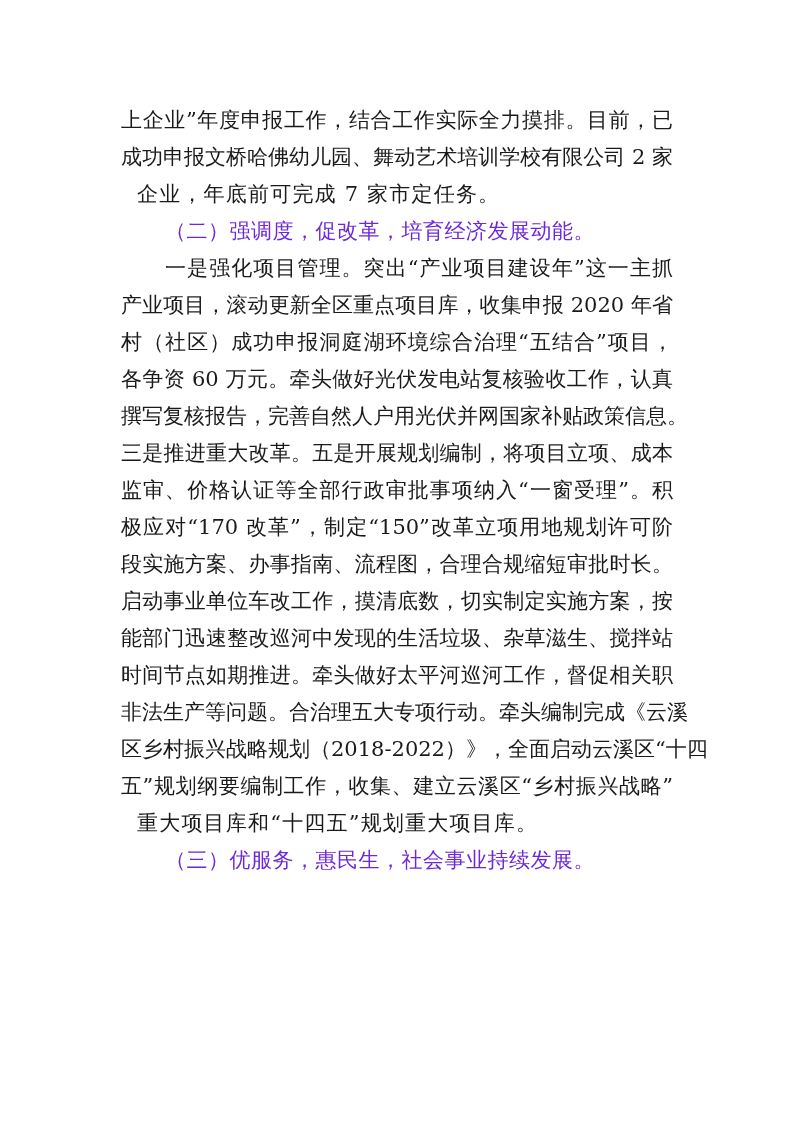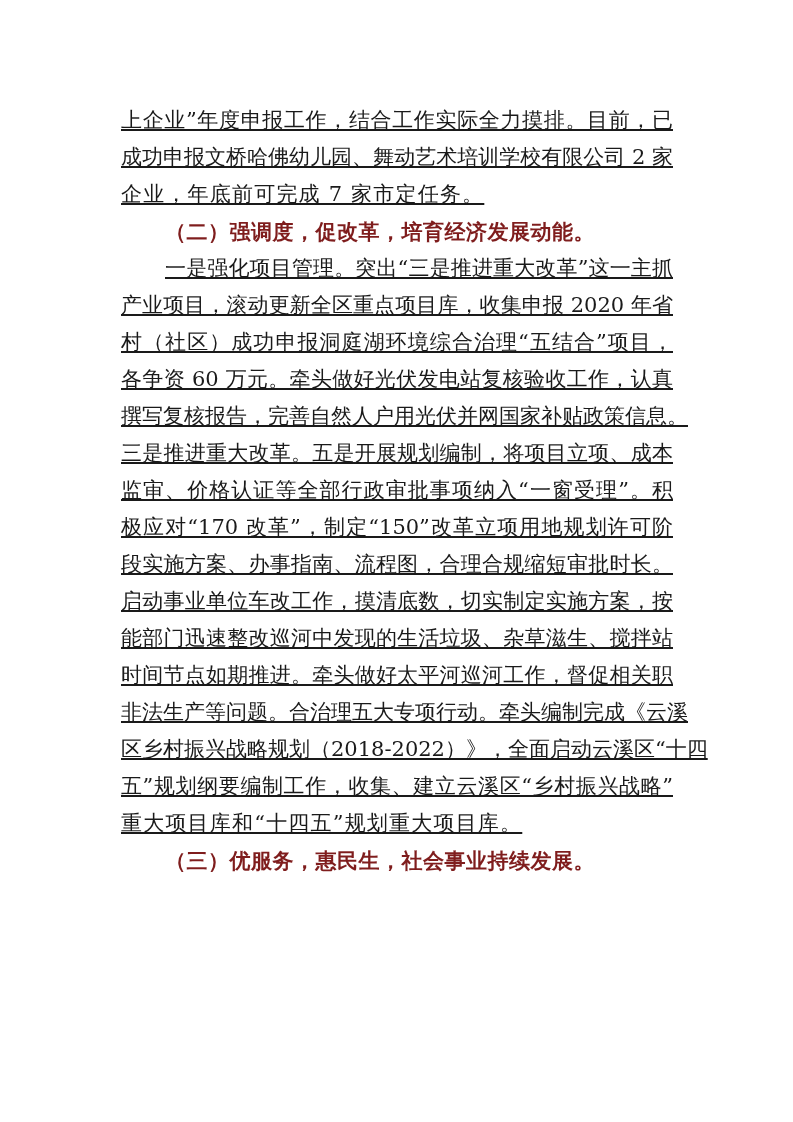--- a/index.html
+++ b/index.html
@@ -1,36 +1,36 @@
 <!DOCTYPE html>
 <html><head>
 <meta charset="utf-8">
 <style>
   html, body { margin:0; padding:0; background:#ffffff; }
   body { width:793px; height:1122px; position:relative; overflow:hidden;
          font-family:"DejaVu Serif","Liberation Serif",serif; color:#1a1a1a; }
   .page { position:absolute; left:121px; top:102px; width:552px; }
   .line { height:37px; line-height:37px; font-size:21px; white-space:nowrap;
-          text-align:justify; text-align-last:justify; letter-spacing:0px;text-decoration:underline; }
-  .line.last { text-align-last:left; letter-spacing:1.2px; }
+          text-align:justify; text-align-last:justify; letter-spacing:0px; }
+  .line.last { text-align-last:left; letter-spacing:1.2px;margin-left:16px; }
   .line.indent { padding-left:44px; }
-  .heading { height:37px; line-height:37px; font-size:21px; font-weight:bold;
-             padding-left:44px; white-space:nowrap; color:#7f1d1d; letter-spacing:0.5px; }
+  .heading { height:37px; line-height:37px; font-size:21px; font-weight:normal;
+             padding-left:44px; white-space:nowrap; color:#6d28d9; letter-spacing:0.5px; }
 </style>
 </head>
 <body>
 
 <div class="page">
   <div class="line">上企业”年度申报工作，结合工作实际全力摸排。目前，已</div>
   <div class="line">成功申报文桥哈佛幼儿园、舞动艺术培训学校有限公司 2 家</div>
   <div class="line last">企业，年底前可完成 7 家市定任务。</div>
 
   <div class="heading">（二）强调度，促改革，培育经济发展动能。</div>
 
-  <div class="line indent">一是强化项目管理。突出“三是推进重大改革”这一主抓</div>
+  <div class="line indent">一是强化项目管理。突出“产业项目建设年”这一主抓</div>
   <div class="line">产业项目，滚动更新全区重点项目库，收集申报 2020 年省</div>
   <div class="line">村（社区）成功申报洞庭湖环境综合治理“五结合”项目，</div>
   <div class="line">各争资 60 万元。牵头做好光伏发电站复核验收工作，认真</div>
   <div class="line">撰写复核报告，完善自然人户用光伏并网国家补贴政策信息。</div>
   <div class="line">三是推进重大改革。五是开展规划编制，将项目立项、成本</div>
   <div class="line">监审、价格认证等全部行政审批事项纳入“一窗受理”。积</div>
   <div class="line">极应对“170 改革”，制定“150”改革立项用地规划许可阶</div>
   <div class="line">段实施方案、办事指南、流程图，合理合规缩短审批时长。</div>
   <div class="line">启动事业单位车改工作，摸清底数，切实制定实施方案，按</div>
   <div class="line">能部门迅速整改巡河中发现的生活垃圾、杂草滋生、搅拌站</div>

